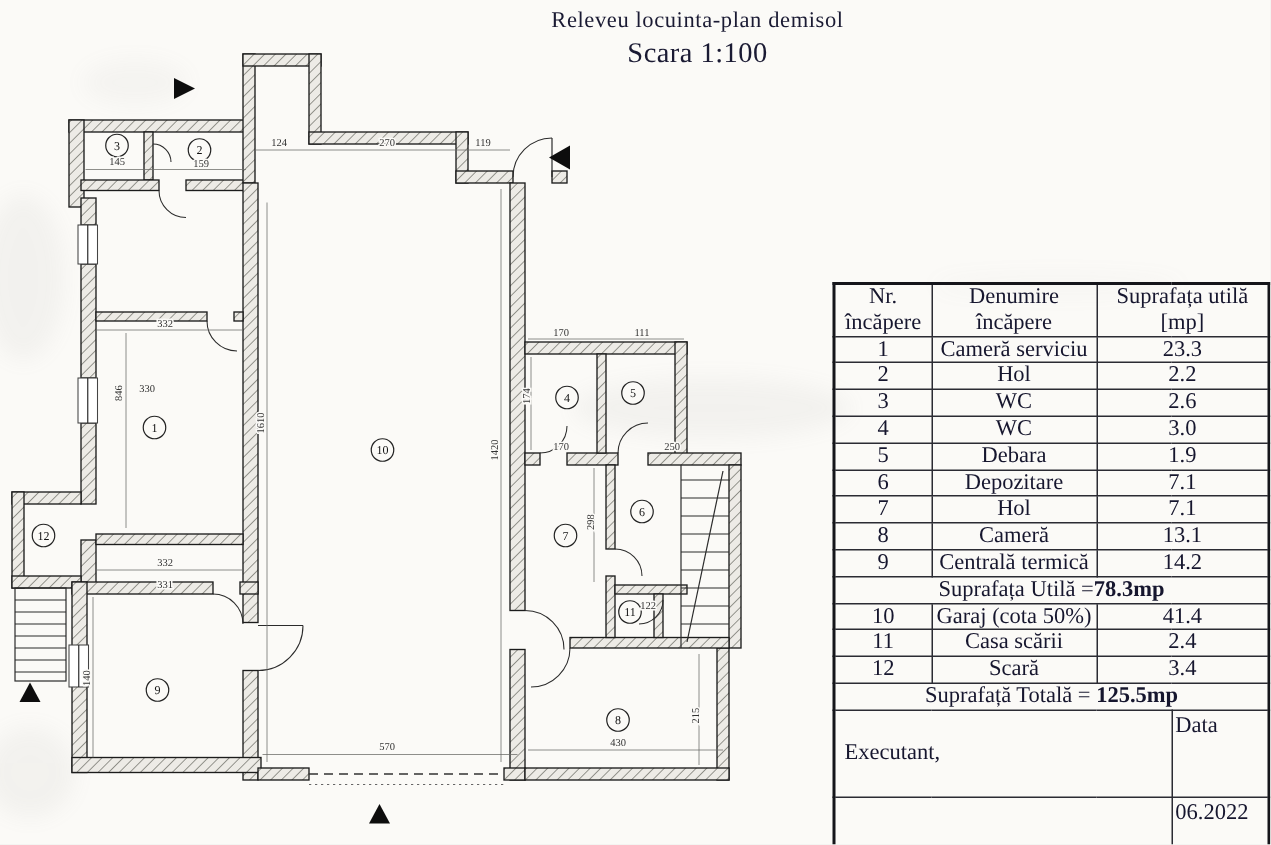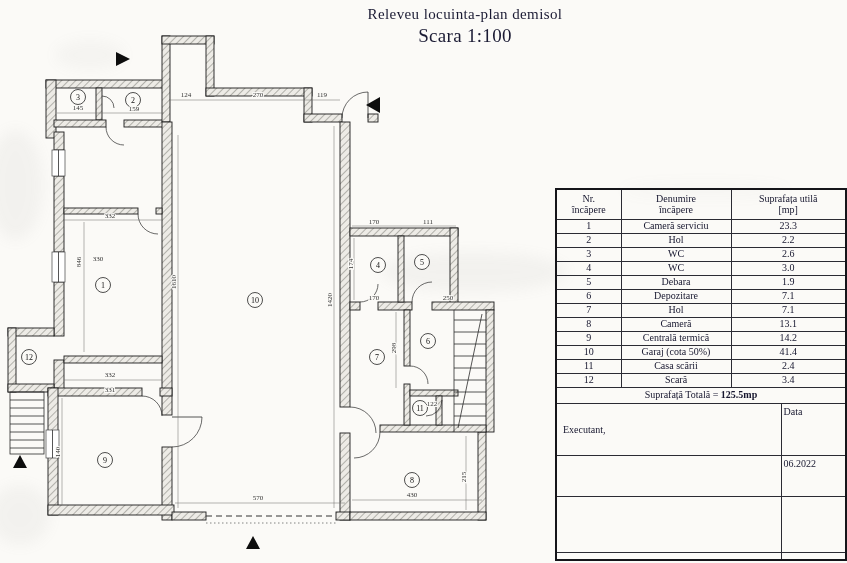--- a/index.html
+++ b/index.html
@@ -4,21 +4,21 @@
 <style>
   *{box-sizing:border-box;margin:0;padding:0}
   body{font-family:"Liberation Serif",serif;background:#e9e9e7}
   #page{position:relative;width:847px;height:563px;background:#fbfaf7;overflow:hidden}
   .ttl{position:absolute;left:300px;width:330px;text-align:center;font-weight:normal;color:#1a1a33}
   #title{top:6px;font-size:15px;letter-spacing:.4px}
   #scale{top:25px;font-size:19px;letter-spacing:.3px}
   
   #tablewrap{position:absolute;left:555px;top:188px;width:290px}
   table{border-collapse:collapse;width:290px;table-layout:fixed;color:#16162e;border:2px solid #15151a}
-  td{border:1px solid #2b2b33;font-size:10px;text-align:center;padding:0 2px;line-height:1.12;overflow:hidden}
+  td{border:1px solid #2b2b33;font-size:15px;text-align:center;padding:0 2px;line-height:1.12;overflow:hidden}
   tr.hdr td{height:30px;white-space:pre-line}
   tr.room td{height:14px}
   tr.merge td{height:16px}
   tr.sig td{height:18px}
   tr.spacer td{height:56px}
   tr.last td{height:8px}
   td.lft{text-align:left;padding:20px 6px;vertical-align:top}
   td.ctr{text-align:left;vertical-align:top;padding-top:2px}
   
   #plan{position:absolute;left:0;top:0}
@@ -302,20 +302,23 @@
           <tr class="room">
             <td>8</td>
             <td>Cameră</td>
             <td colspan="2">13.1</td>
           </tr>
           <tr class="room">
             <td>9</td>
             <td>Centrală termică</td>
             <td colspan="2">14.2</td>
           </tr>
+          <tr class="merge">
+            <td colspan="4"><span>Suprafața Utilă =</span><b>78.3mp</b></td>
+          </tr>
           <tr class="room">
             <td>10</td>
             <td>Garaj (cota 50%)</td>
             <td colspan="2">41.4</td>
           </tr>
           <tr class="room">
             <td>11</td>
             <td>Casa scării</td>
             <td colspan="2">2.4</td>
           </tr>

